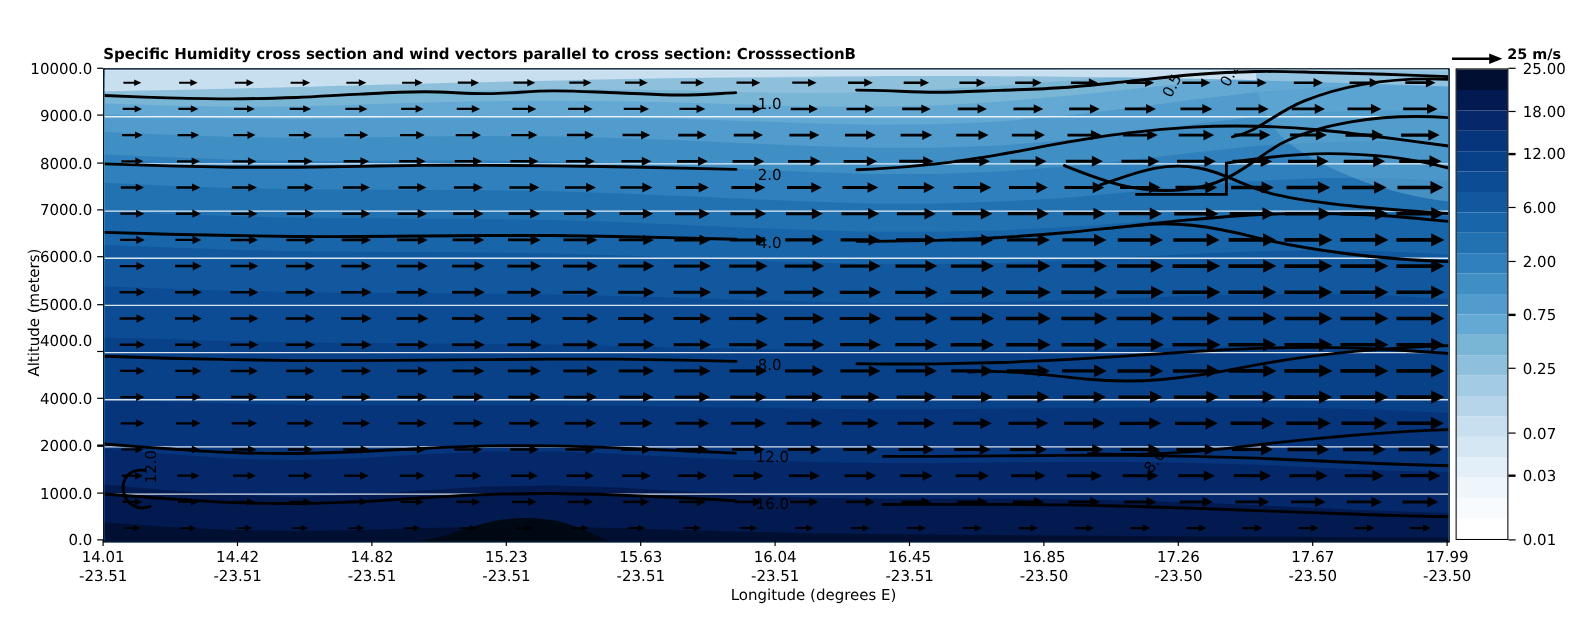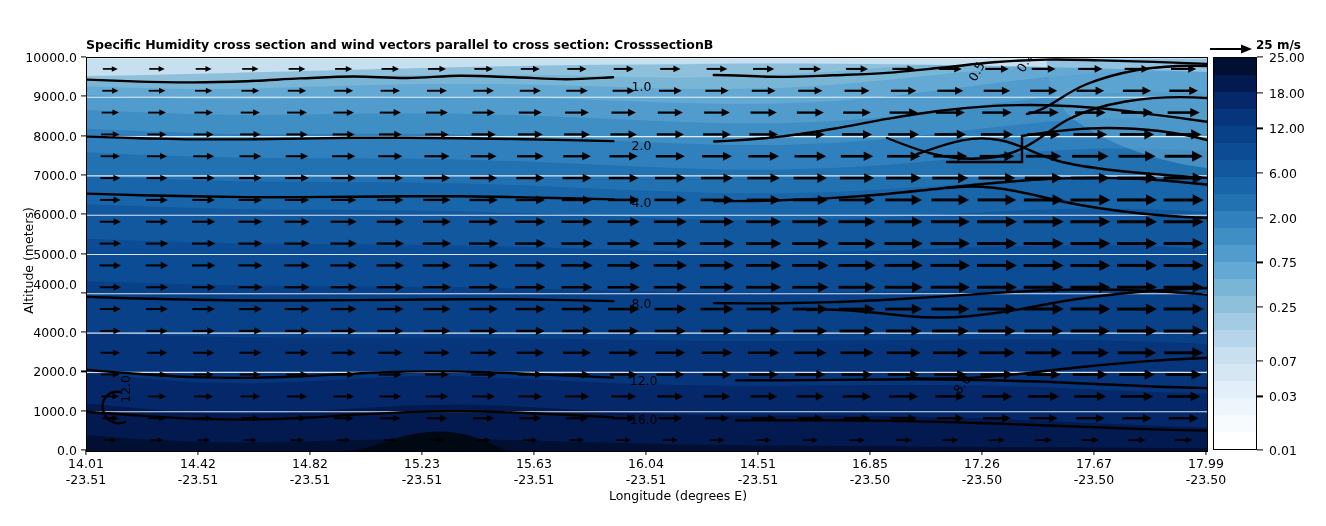--- a/index.html
+++ b/index.html
@@ -1080,21 +1080,21 @@
     <div class="xtick" style="left: 198px;"><span style="display: block;">14.42</span><span style="display: block;">-23.51</span></div>
     <div class="xtickmark" style="left: 310px;"></div>
     <div class="xtick" style="left: 310px;"><span style="display: block;">14.82</span><span style="display: block;">-23.51</span></div>
     <div class="xtickmark" style="left: 422px;"></div>
     <div class="xtick" style="left: 422px;"><span style="display: block;">15.23</span><span style="display: block;">-23.51</span></div>
     <div class="xtickmark" style="left: 534px;"></div>
     <div class="xtick" style="left: 534px;"><span style="display: block;">15.63</span><span style="display: block;">-23.51</span></div>
     <div class="xtickmark" style="left: 646px;"></div>
     <div class="xtick" style="left: 646px;"><span style="display: block;">16.04</span><span style="display: block;">-23.51</span></div>
     <div class="xtickmark" style="left: 758px;"></div>
-    <div class="xtick" style="left: 758px;"><span style="display: block;">14.51</span><span style="display: block;">-23.51</span></div>
+    <div class="xtick" style="left: 758px;"><span style="display: block;">16.45</span><span style="display: block;">-23.51</span></div>
     <div class="xtickmark" style="left: 870px;"></div>
     <div class="xtick" style="left: 870px;"><span style="display: block;">16.85</span><span style="display: block;">-23.50</span></div>
     <div class="xtickmark" style="left: 982px;"></div>
     <div class="xtick" style="left: 982px;"><span style="display: block;">17.26</span><span style="display: block;">-23.50</span></div>
     <div class="xtickmark" style="left: 1094px;"></div>
     <div class="xtick" style="left: 1094px;"><span style="display: block;">17.67</span><span style="display: block;">-23.50</span></div>
     <div class="xtickmark" style="left: 1206px;"></div>
     <div class="xtick" style="left: 1206px;"><span style="display: block;">17.99</span><span style="display: block;">-23.50</span></div>
   </div>
 

